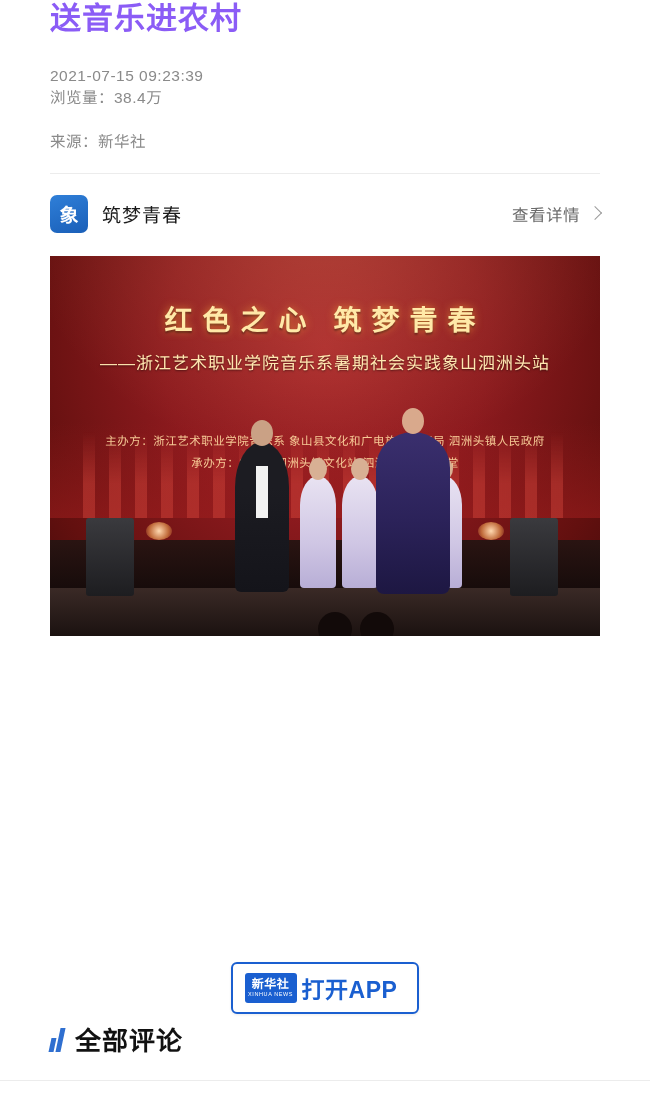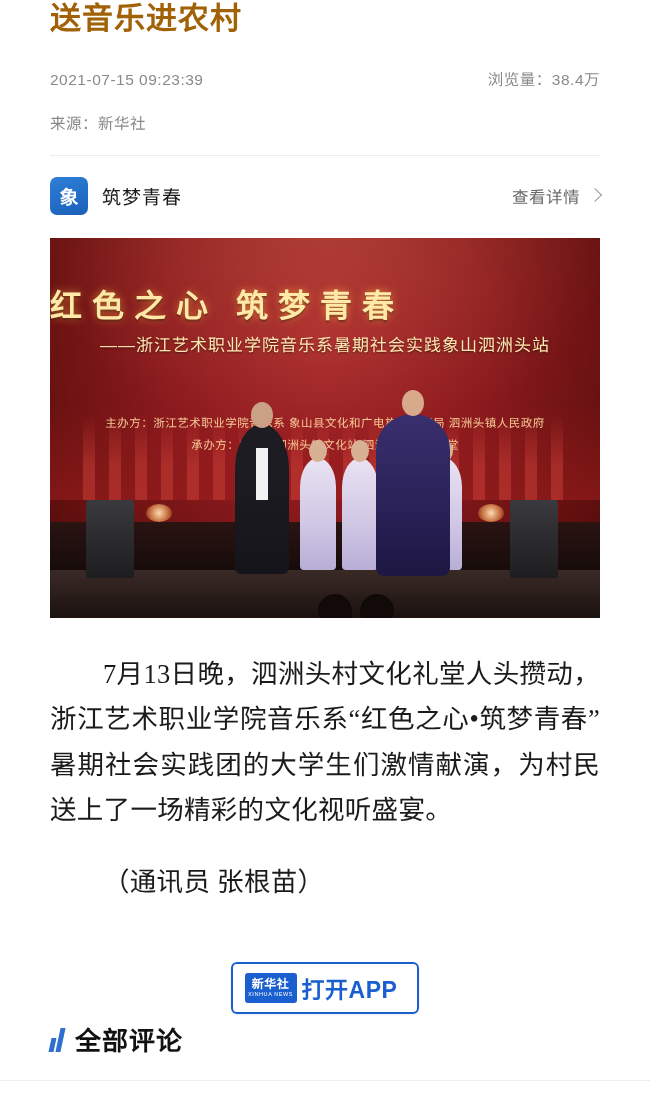--- a/index.html
+++ b/index.html
@@ -19,35 +19,36 @@
     width: 650px;
     height: 1094px;
     box-sizing: border-box;
     position: relative;
     background: #fff;
   }
   .article-title {
     font-size: 31px;
     font-weight: 700;
     line-height: 1.25;
-    color: #a16207;
+    color: #8b5cf6;
     padding: 0 50px;
     margin: 0;
     letter-spacing: 1px;
     font-family: "Liberation Sans", sans-serif;
   }
   .meta-row {
     display: flex;
     justify-content: space-between;
     align-items: baseline;
     padding: 0 50px;
     margin-top: 28px;
     color: #8a8a8a;
     font-size: 15.5px;
     letter-spacing: 0.5px;
+    flex-direction: column;
   }
   .meta-source {
     padding: 0 50px;
     margin-top: 22px;
     color: #8a8a8a;
     font-size: 15.5px;
     letter-spacing: 0.5px;
   }
   .divider {
     height: 1px;
@@ -126,23 +127,24 @@
     top: -10%;
     width: 120%;
     height: 70%;
     transform: translateX(-50%);
     background: radial-gradient(ellipse at 50% 0%, rgba(255,180,120,0.22), rgba(255,120,80,0) 65%);
   }
   .ph-title {
     position: absolute;
     left: 0; right: 0;
     top: 42px;
+    text-align: center;
     font-family: "Liberation Serif", serif;
     font-weight: 700;
-    font-size: 32px;
+    font-size: 28px;
     letter-spacing: 10px;
     color: #ffe9a8;
     text-shadow: 0 0 8px rgba(255,170,60,0.65), 0 2px 2px rgba(0,0,0,0.45);
     white-space: nowrap;
   }
   .ph-subtitle {
     position: absolute;
     left: 0; right: 0;
     top: 93px;
     text-align: center;
@@ -457,24 +459,20 @@
       <div class="ph-chorus" style="left:376px;"></div>
       <div class="ph-diva"></div>
 
       <div class="ph-heads">
         <div class="ph-head" style="left:268px;"></div>
         <div class="ph-head" style="left:310px;"></div>
       </div>
     </div>
   </div>
 
-  <div class="body-text">
-    <p>7月13日晚，泗洲头村文化礼堂人头攒动，浙江艺术职业学院音乐系“红色之心•筑梦青春”暑期社会实践团的大学生们激情献演，为村民送上了一场精彩的文化视听盛宴。</p>
-    <p>（通讯员  张根苗）</p>
-  </div>
 
   <div class="grayband"></div>
 
   <div class="openapp-wrap">
     <div class="openapp">
       <div class="logo">
         <span class="cn">新华社</span>
         <span class="en">XINHUA NEWS</span>
       </div>
       <span class="label">打开APP</span>

